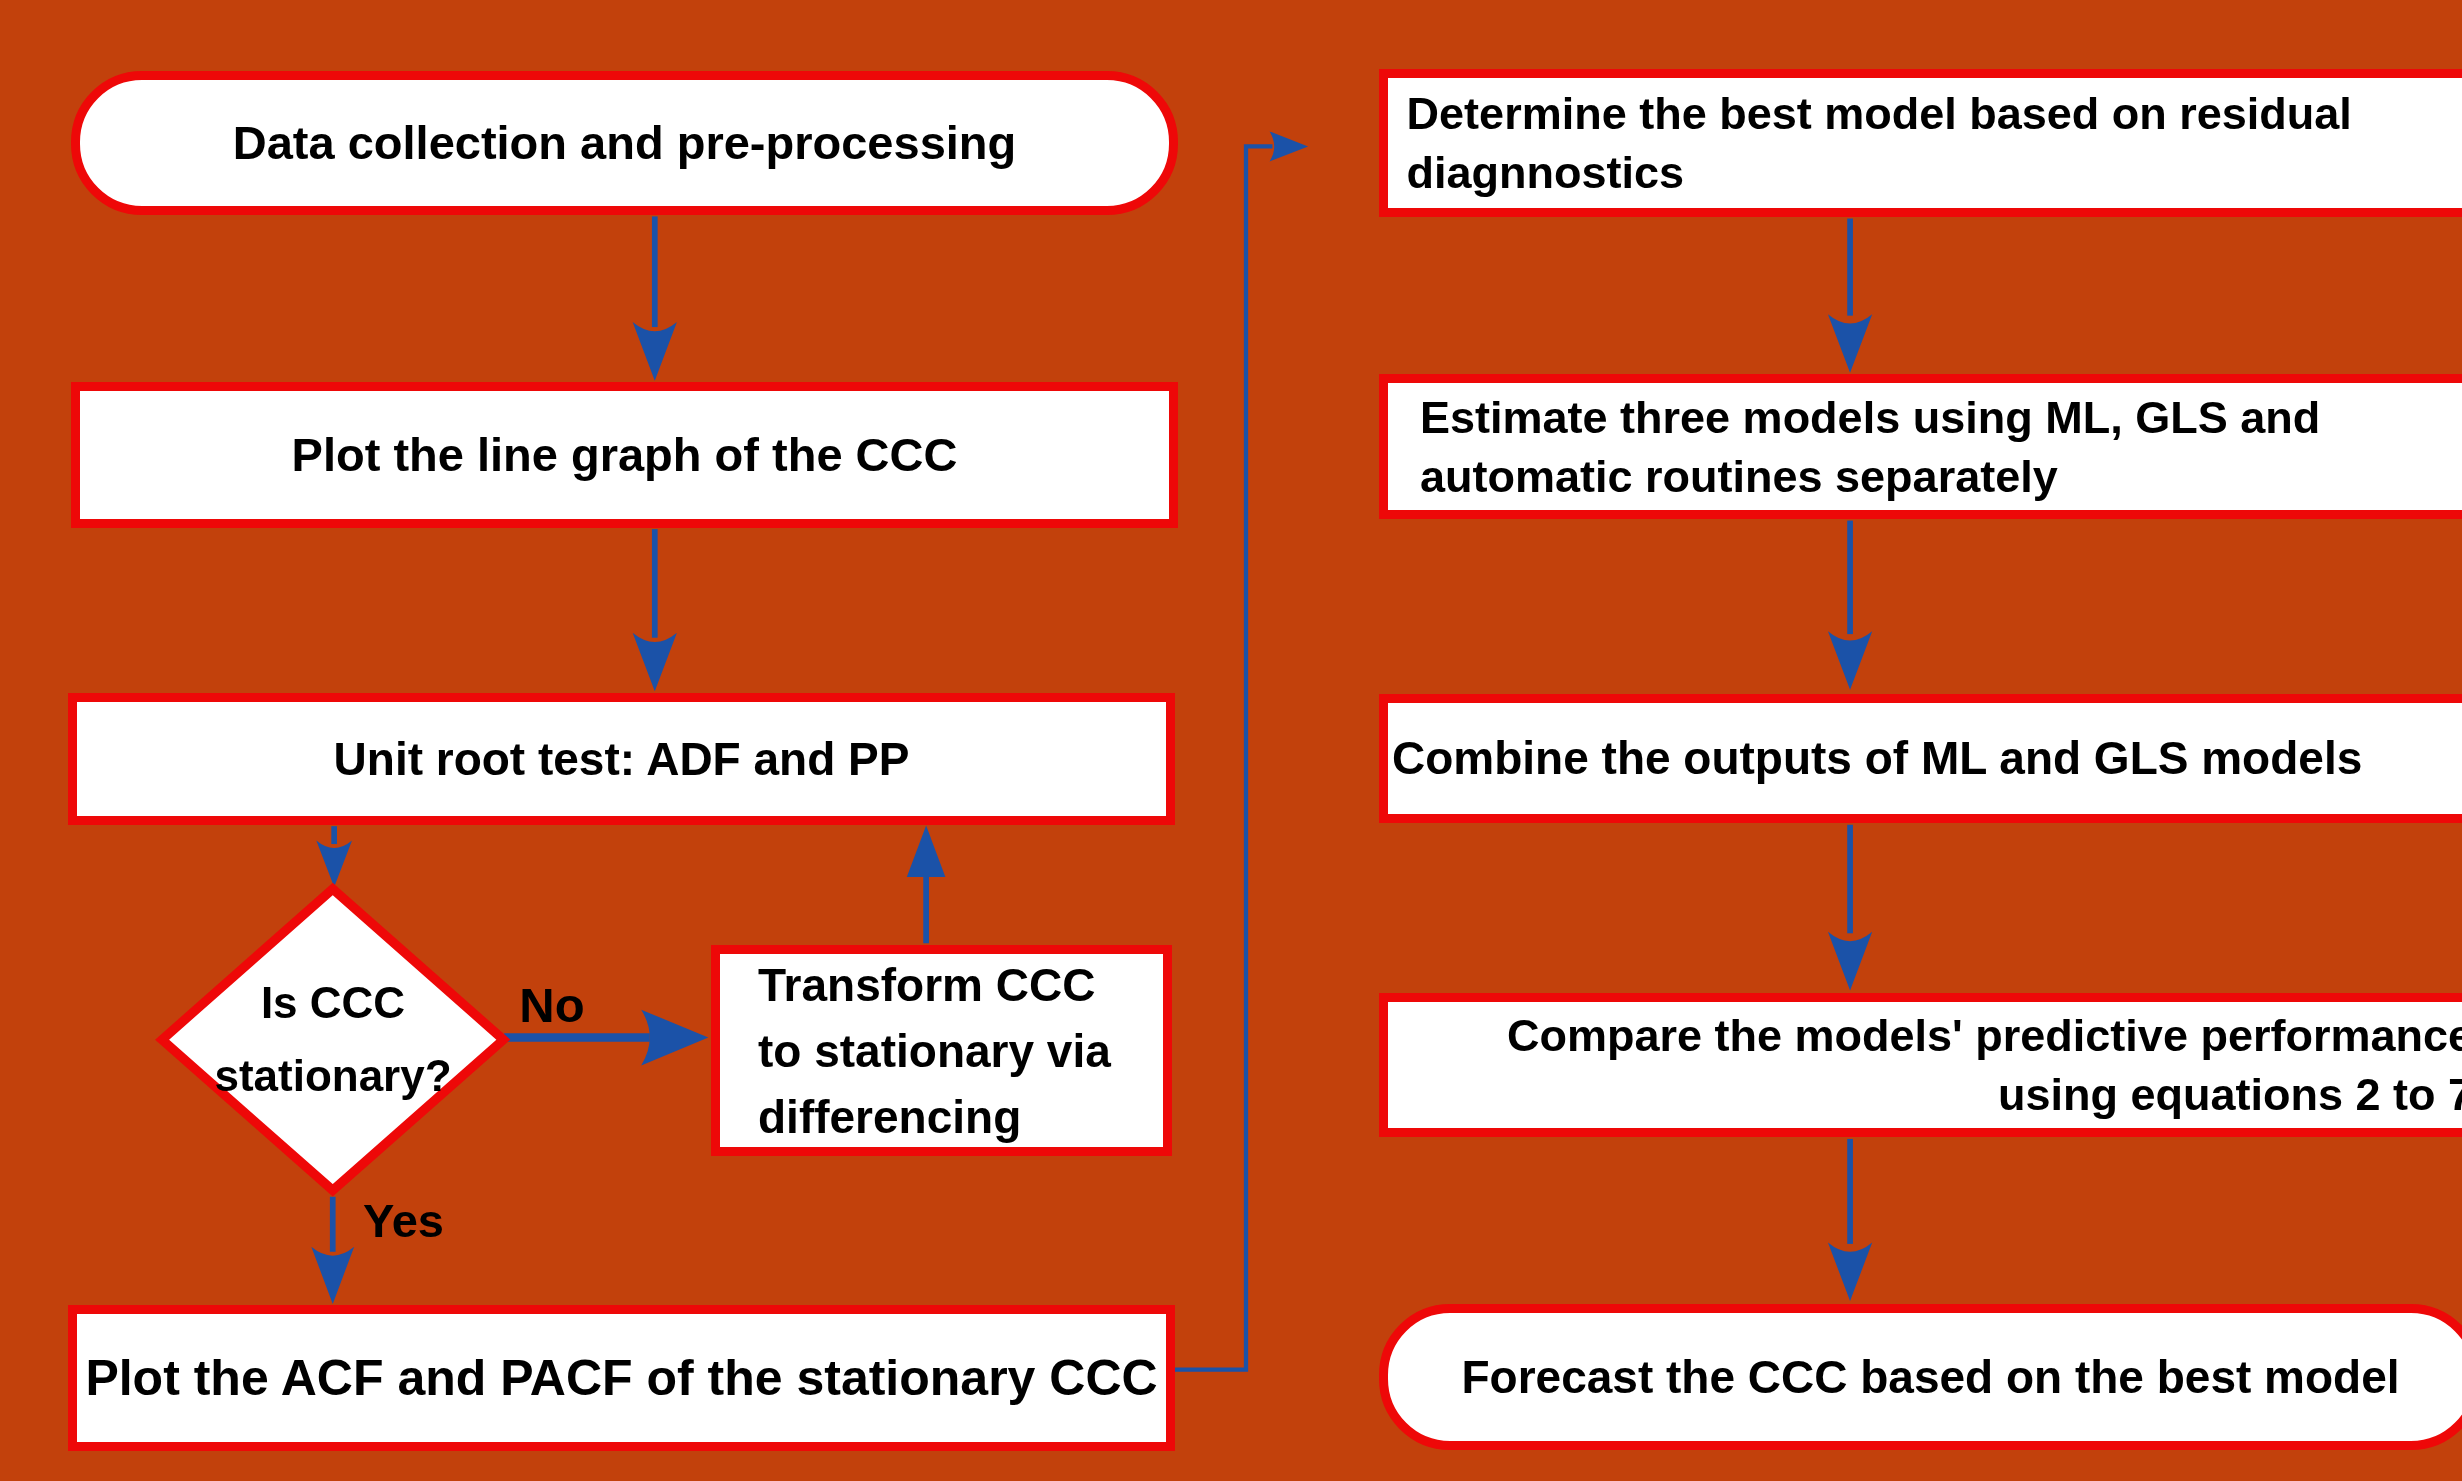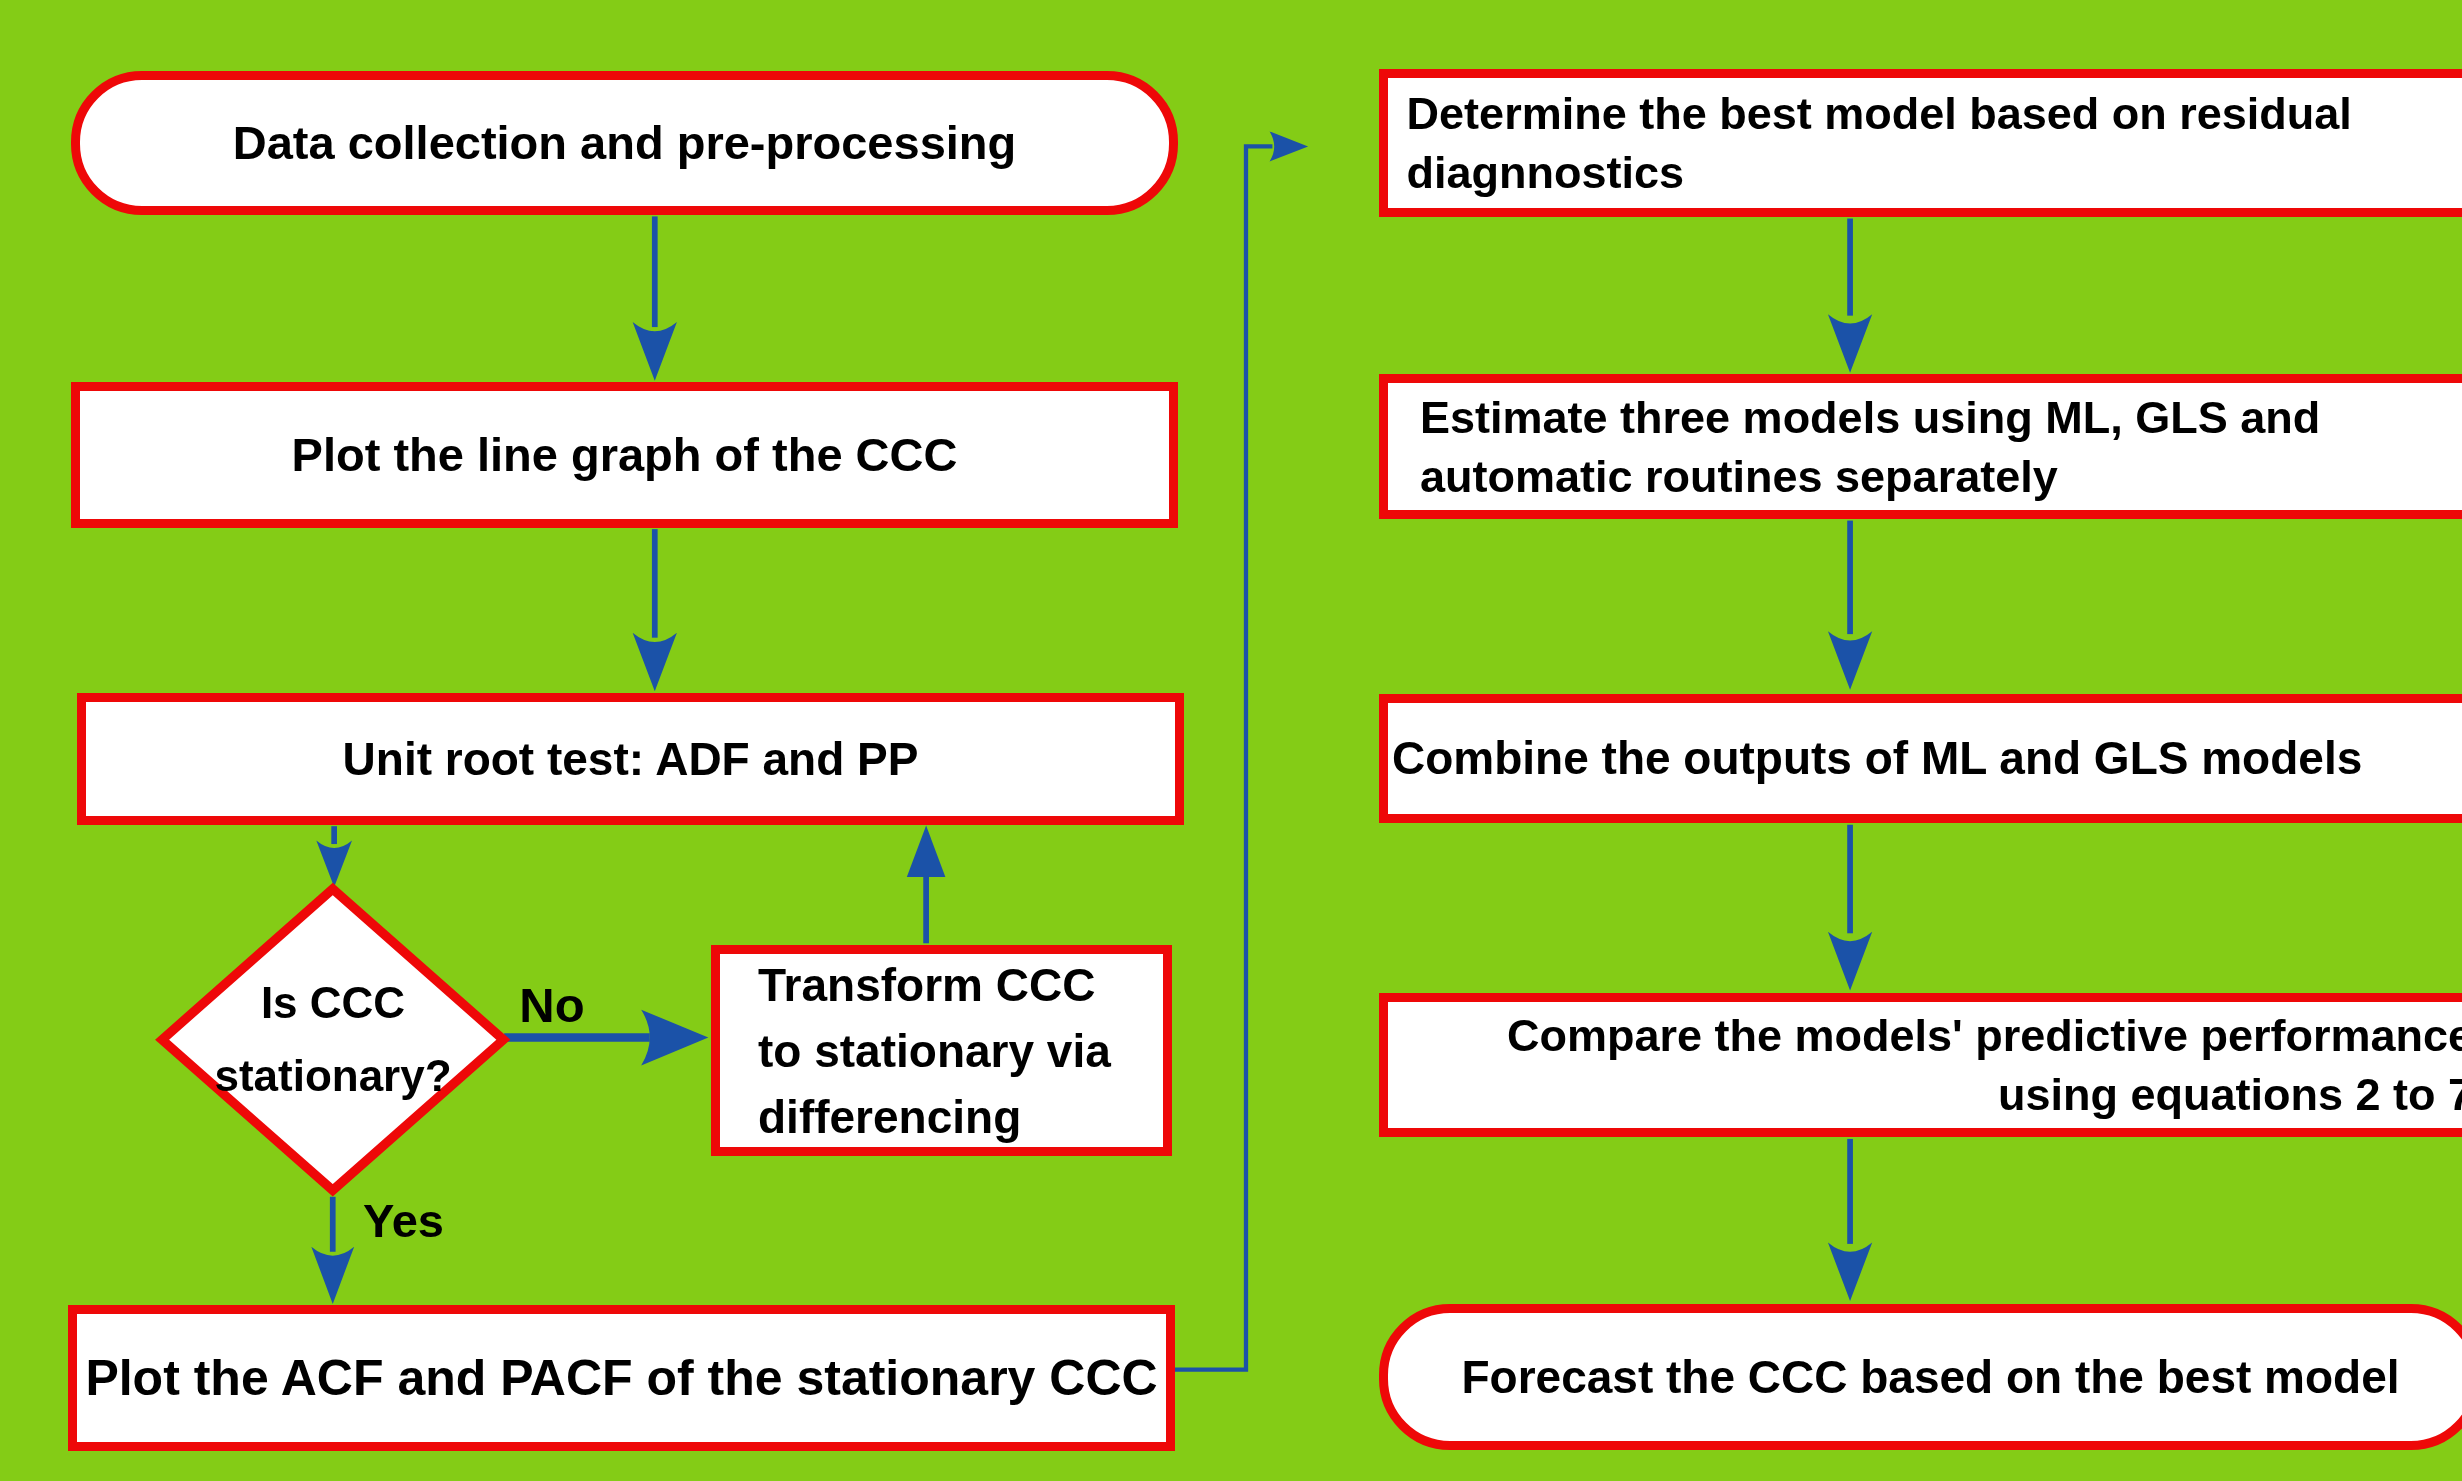--- a/index.html
+++ b/index.html
@@ -1,20 +1,20 @@
 <!DOCTYPE html>
 <html style="font-size:11.4px"><head>
 <meta charset="utf-8">
 <style>
   html, body { margin: 0; padding: 0; background: #ffffff; }
   .canvas {
     position: relative;
     width: 2462px;
     height: 1481px;
-    background: #84cc16;
+    background: #c2410c;
     overflow: hidden;
     font-family: "Liberation Sans", "DejaVu Sans", sans-serif;
     font-weight: bold;
     color: #000000;
   }
   .edges {
     position: absolute;
     left: 0; top: 0;
     width: 2462px; height: 1481px;
     pointer-events: none;
@@ -29,21 +29,21 @@
     justify-content: center;
     line-height: 1.28;
   }
   .node .ln { white-space: nowrap; display: block; }
   .center { align-items: center; text-align: center; }
   .rounded { border-radius: 71px; }
 
   
   .n-start   { left: 71px;  top: 71px;   width: 1107px; height: 144px; font-size: 47px; }
   .n-plotline{ left: 71px;  top: 382px;  width: 1107px; height: 146px; font-size: 47px; justify-content: center; }
-  .n-unitroot{ left: 77px;  top: 693px;  width: 1107px; height: 132px; font-size: 46px; }
+  .n-unitroot{ left: 68px;  top: 693px;  width: 1107px; height: 132px; font-size: 46px; }
   .n-acf     { left: 68px;   top: 1305px; width: 1107px; height: 146px; font-size: 50px; }
 
   .n-diamond-text {
     position: absolute;
     left: 158px; top: 884px; width: 350px; height: 311px;
     display: flex; flex-direction: column; justify-content: center; align-items: center;
     text-align: center; font-size: 44px; line-height: 60px; gap: 13px;
   }
   .n-transform {
     left: 711px; top: 945px; width: 461px; height: 211px;

